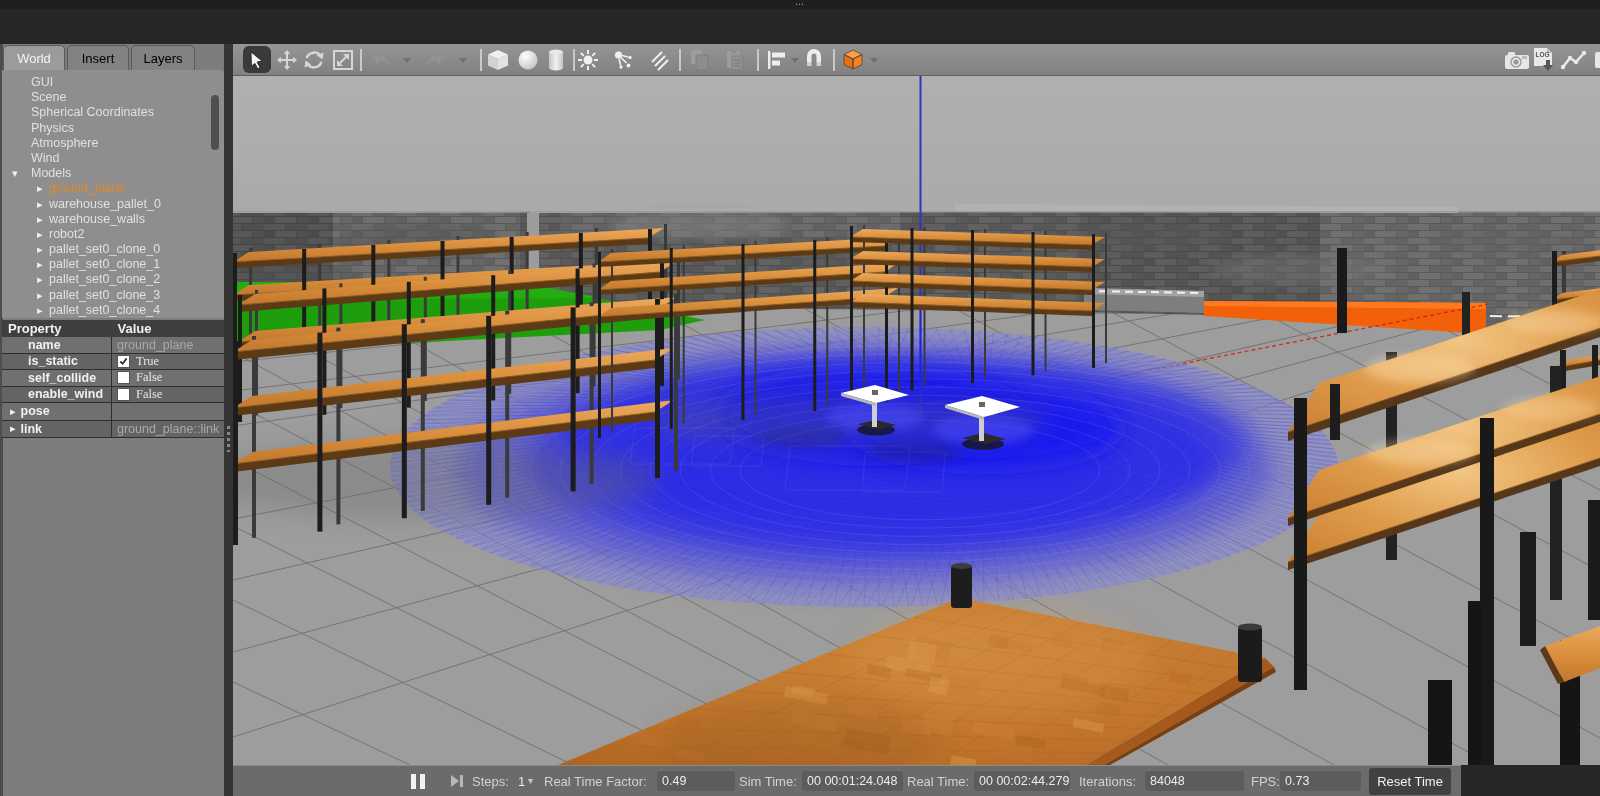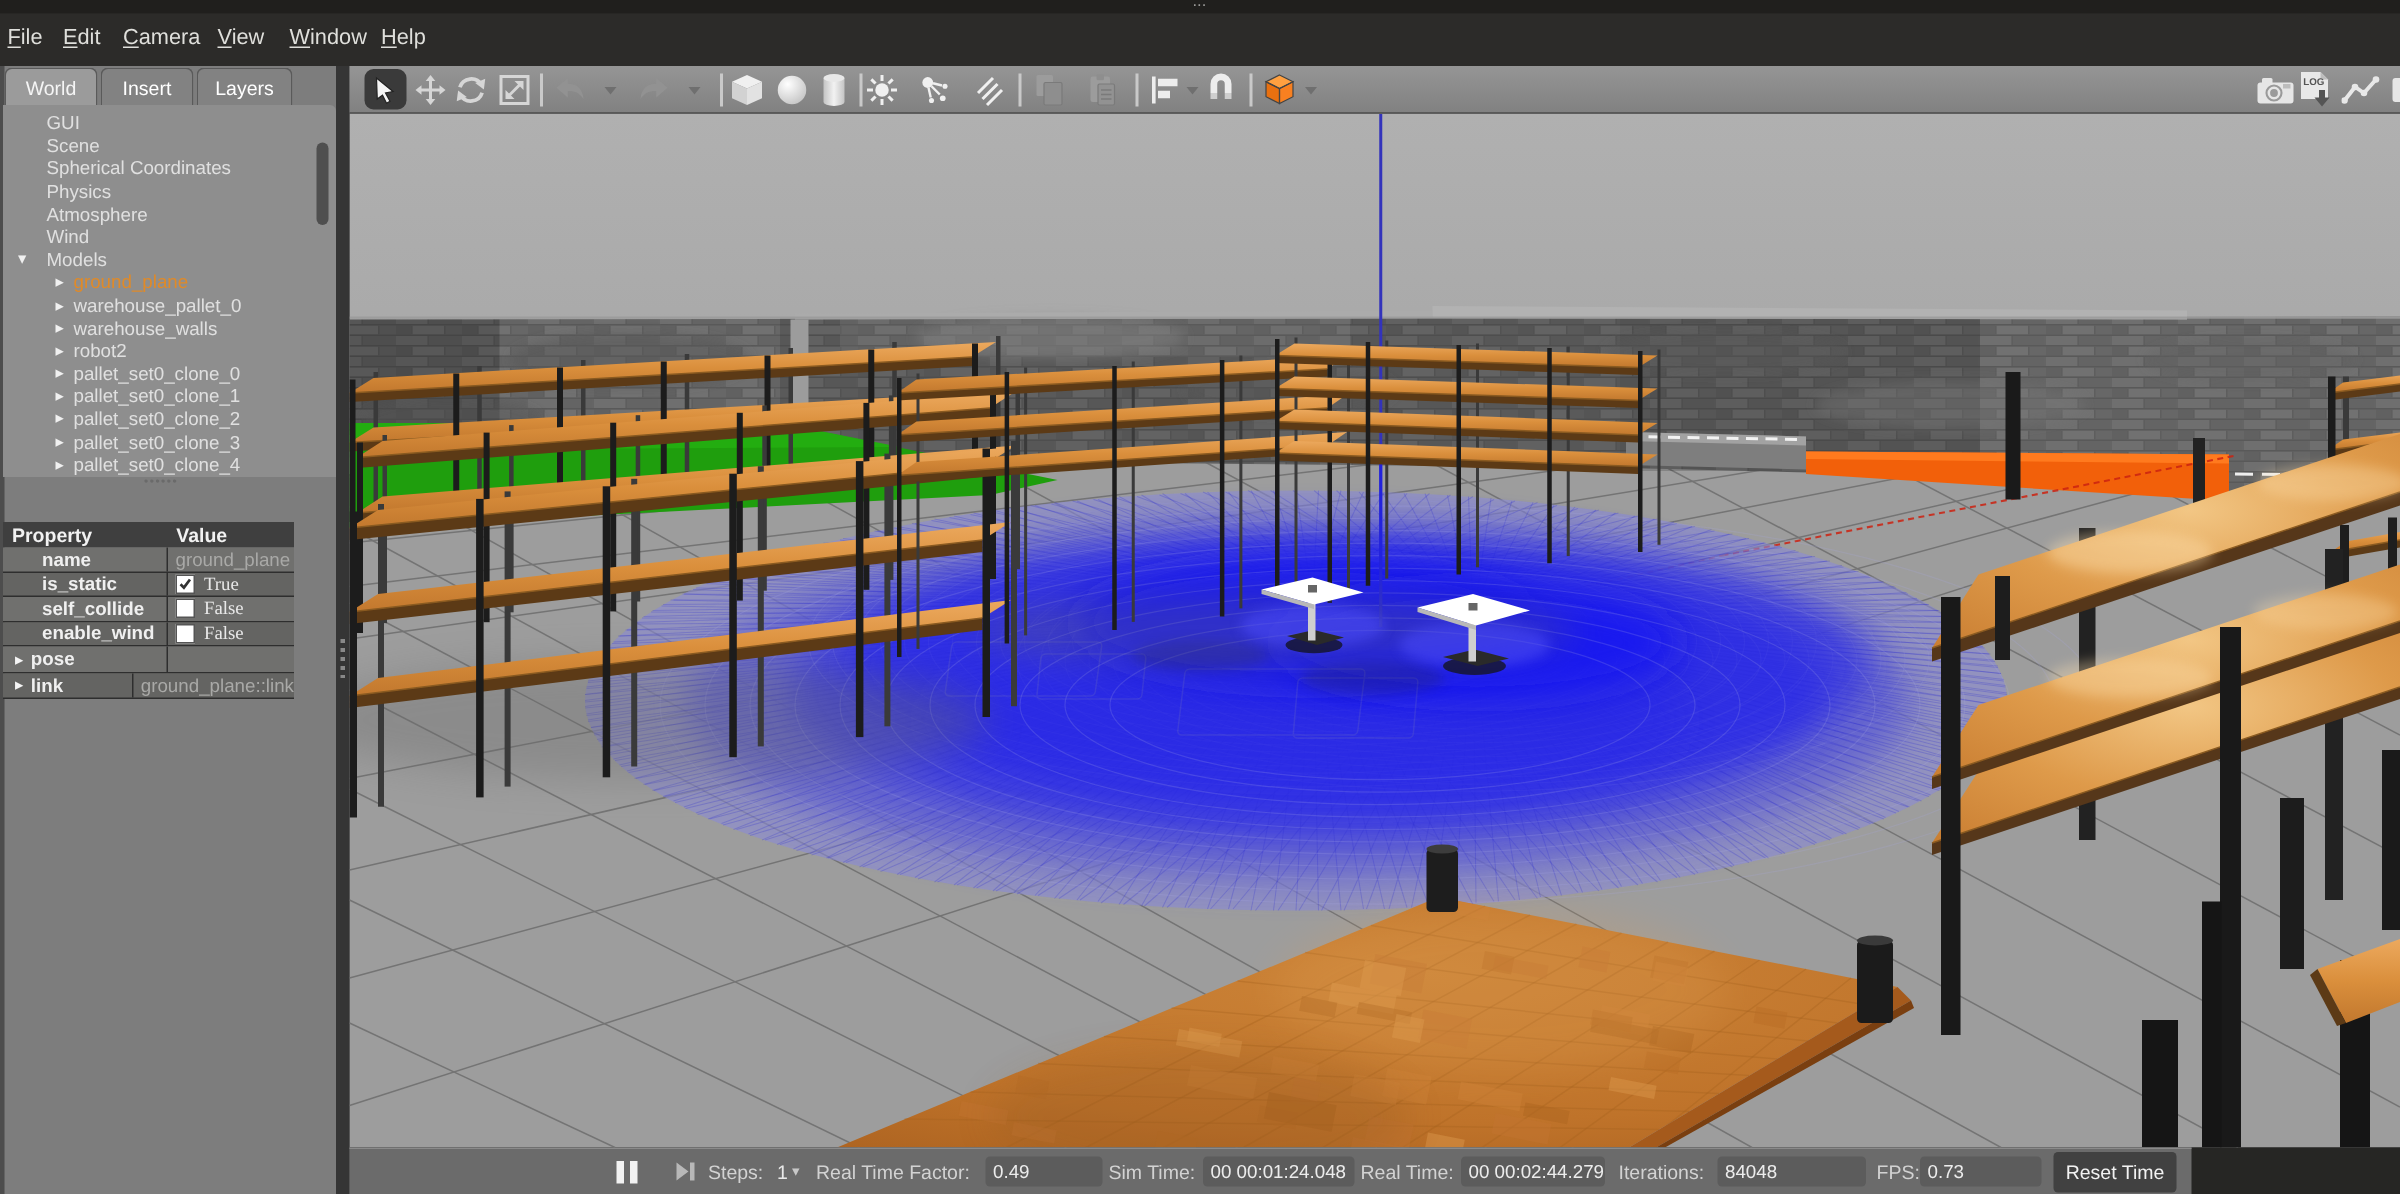--- a/index.html
+++ b/index.html
@@ -9,31 +9,31 @@
 #menubar { position:absolute; left:0; top:9px; width:100%; height:35px; background:#2c2b29;
   color:#dfdfdb; font-size:14.5px; }
 #menubar span { position:absolute; top:8px; }
 #menubar u { text-decoration:underline; text-underline-offset:2px; }
 #lpanel { position:absolute; left:0; top:44px; width:233px; height:752px; background:#7d7d7d; }
 #lpanel .edge { position:absolute; left:0; top:0; width:3px; height:100%; background:#4d4d4d; }
 #splitter { position:absolute; left:224px; top:0; width:9px; height:100%; background:#353535; }
 #splitter i { position:absolute; left:3px; top:382px; width:3px; height:26px;
   background:repeating-linear-gradient(#888 0 3px, #353535 3px 6px); }
 .tab { position:absolute; top:1px; height:26px; border-radius:5px 5px 0 0; background:#828282;
-  color:#ffffff; font-size:13px; text-align:center; line-height:26px; border:1px solid #5a5a5a; border-bottom:none; }
+  color:#000000; font-size:13px; text-align:center; line-height:26px; border:1px solid #5a5a5a; border-bottom:none; }
 .tab.act { background:#9b9b9b; color:#f5f5f5; height:27px; }
 #treearea { position:absolute; left:2px; top:26px; width:222px; height:248px; background:#8e8e8e;
   border-radius:0 4px 0 0; padding-top:5px; }
 .titem { position:relative; height:15.2px; font-size:12.5px; color:#e0e0e0; white-space:nowrap; }
 .titem .tri { position:absolute; top:0; color:#f0f0f0; font-size:11px; line-height:15.2px; }
 .titem .tl { position:absolute; top:0; line-height:15.2px; }
 .titem.orange .tl { color:#e08a28; }
 #treescroll { position:absolute; left:211px; top:51px; width:8px; height:55px; background:#4f4f4f; border-radius:4px; }
 #treedots { position:absolute; left:96px; top:272px; color:#6a6a6a; font-size:8px; letter-spacing:1px; }
-#proparea { position:absolute; left:2px; top:276px; width:194px;margin-top:28px; }
+#proparea { position:absolute; left:2px; top:276px; width:222px; }
 #prophead { height:17px; background:#3f3f3f; color:#f2f2f2; font-size:13px; font-weight:bold; line-height:17px; }
 .prow { display:flex; height:16.5px; border-bottom:1px solid #2e2e2e; }
 .prow.tall { height:17.5px; }
 .prow.a { background:#70706e; }
 .prow.b { background:#646462; }
 .pc1 { width:110px; border-right:1px solid #2e2e2e; display:flex; align-items:center; }
 .pc2 { flex:1; display:flex; align-items:center; }
 .pn { color:#f0f0f0; font-size:12.5px; font-weight:bold; margin-left:26px; }
 .pn2 { color:#f0f0f0; font-size:12.5px; font-weight:bold; margin-left:5px; }
 .ptri { color:#f5f5f5; font-size:11px; margin-left:8px; }
@@ -59,28 +59,20 @@
 .sdrop { position:absolute; top:9px; color:#c8c8c8; font-size:10px; }
 .sfield { position:absolute; top:5px; background:#5c5c5c; border-radius:3px; color:#ececec;
   padding:3px 5px; height:20px; white-space:nowrap; font-size:12.5px; }
 #resetbtn { position:absolute; left:1136px; top:2px; width:82px; height:27px; background:#414141;
   border-radius:3px; color:#f2f2f2; text-align:center; line-height:27px; font-size:13px; }
 </style></head><body>
 <div id="page">
 <div id="titlebar">
       <span>...</span>
     </div>
-<div id="menubar">
-<span style="left:5px"><u>F</u>ile</span>
-<span style="left:42px"><u>E</u>dit</span>
-<span style="left:82px"><u>C</u>amera</span>
-<span style="left:145px"><u>V</u>iew</span>
-<span style="left:193px"><u>W</u>indow</span>
-<span style="left:254px"><u>H</u>elp</span>
-</div>
 <div id="lpanel">
 <div class="edge"></div>
 <div class="tab act" style="left:3px; width:62px">World</div>
 <div class="tab" style="left:67px; width:62px">Insert</div>
 <div class="tab" style="left:131px; width:64px">Layers</div>
 <div id="treearea">
         <div class="titem">
           <span class="tl" style="left:29px">GUI</span>
         </div>
         <div class="titem">

